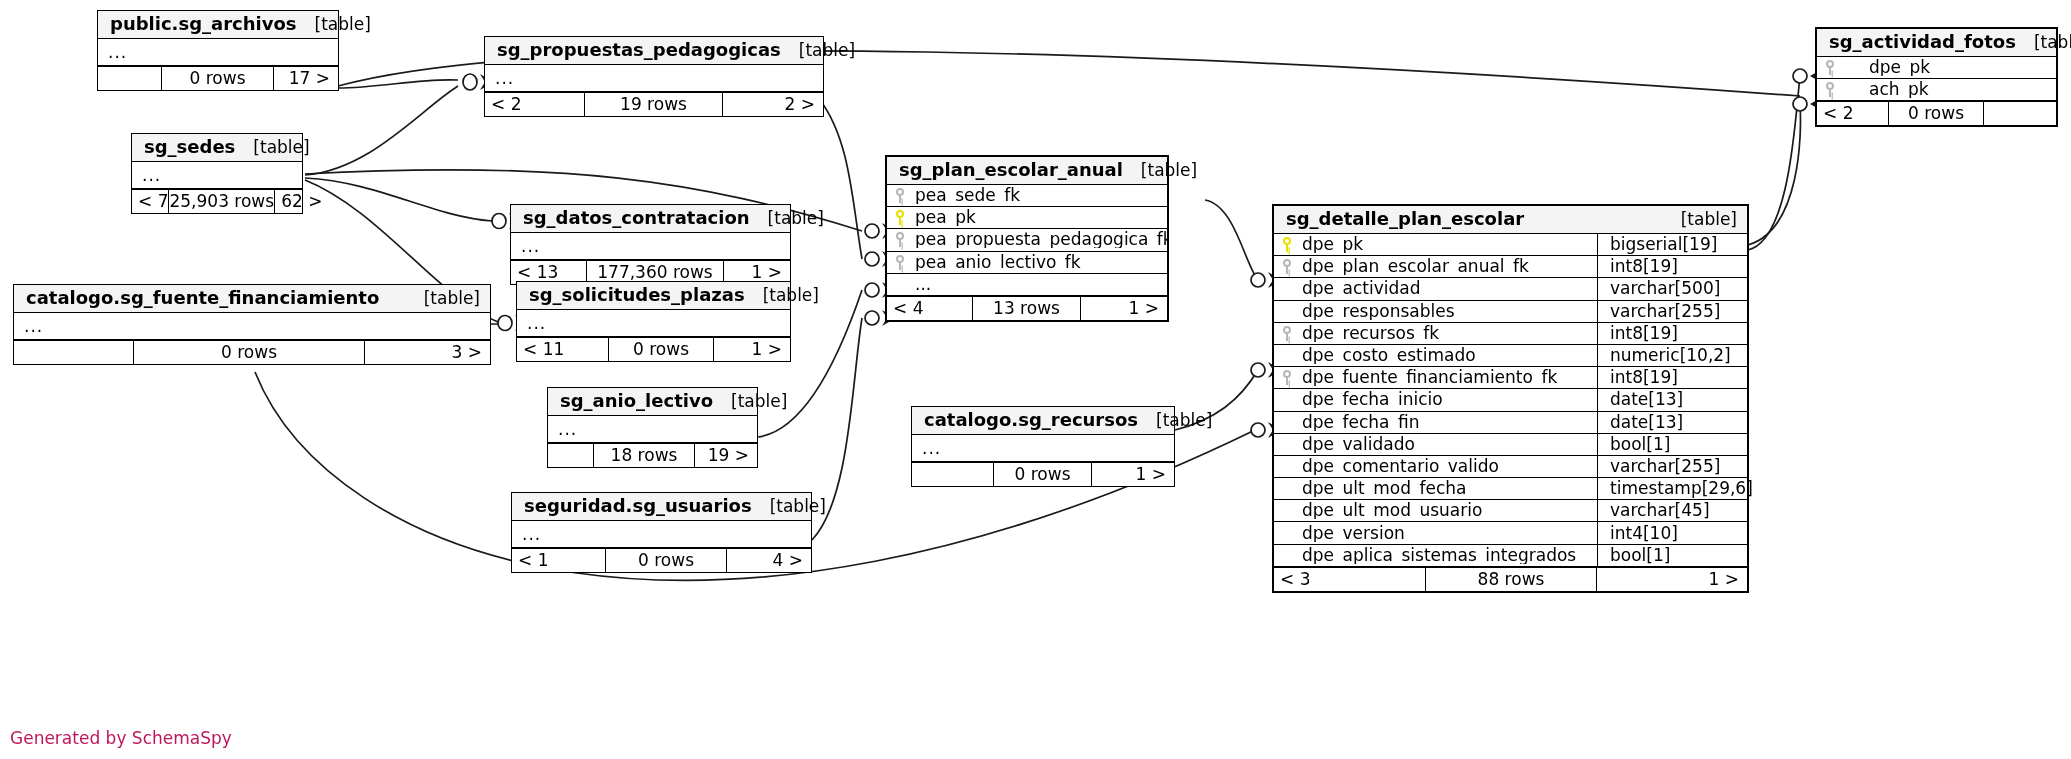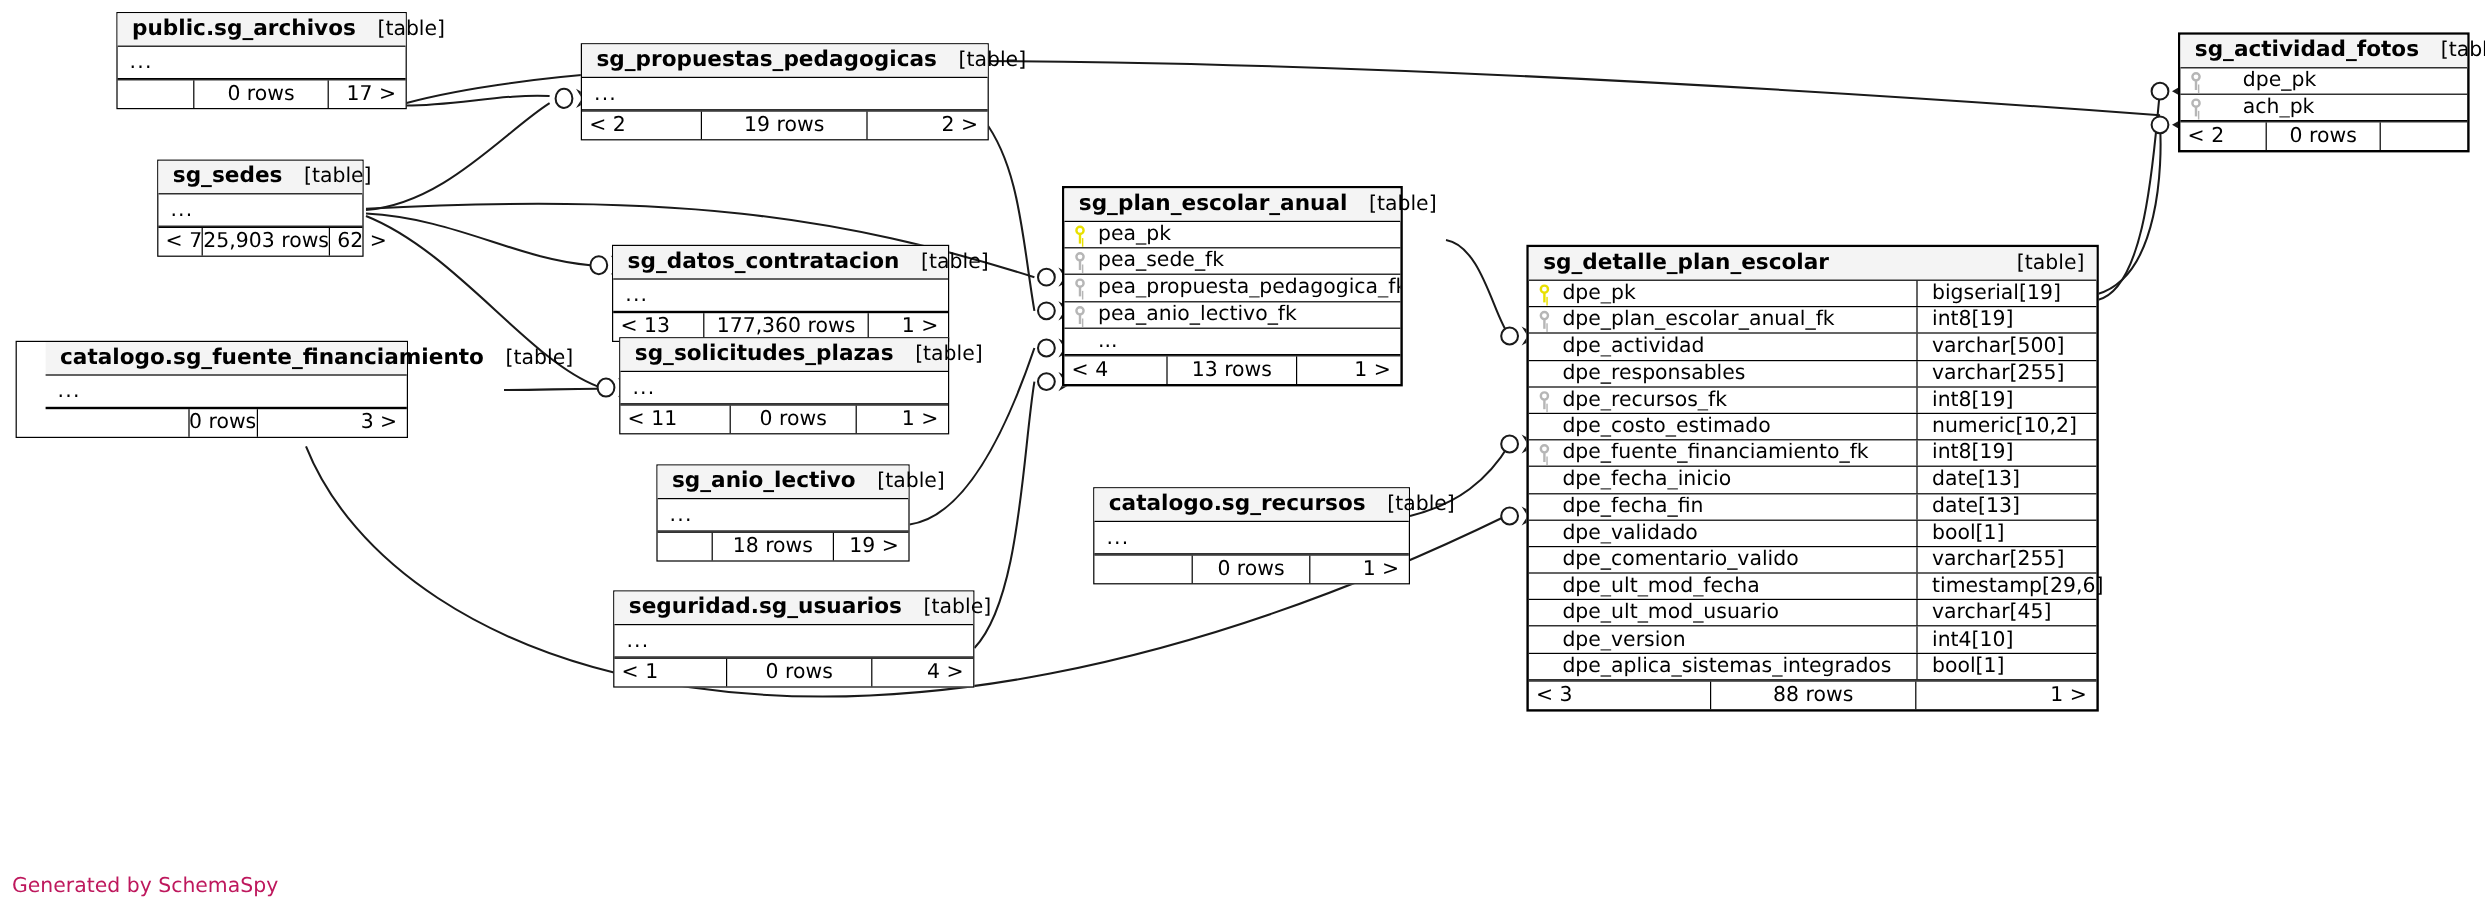--- a/index.html
+++ b/index.html
@@ -305,21 +305,21 @@
       <span class="tag">[table]</span>
     </div>
     <div class="row-ellipsis">...</div>
     <div class="tbl-foot">
       <div class="foot-l" style="width:92px;">&lt; 11</div>
       <div class="foot-c">0 rows</div>
       <div class="foot-r" style="width:76px;">1 &gt;</div>
     </div>
   </div>
 
-  <div class="tbl" style="left:13px; top:284px; width:327px;padding-left:24px;">
+  <div class="tbl" style="left:13px; top:284px; width:478px;">
     <div class="tbl-title">
       <span class="nm">catalogo.sg_fuente_financiamiento</span>
       <span class="tag">[table]</span>
     </div>
     <div class="row-ellipsis">...</div>
     <div class="tbl-foot">
       <div class="foot-l" style="width:120px;"></div>
       <div class="foot-c">0 rows</div>
       <div class="foot-r" style="width:125px;">3 &gt;</div>
     </div>
@@ -365,29 +365,29 @@
   </div>
 
   <div class="tbl thick" style="left:885px; top:155px; width:284px;">
     <div class="tbl-title">
       <span class="nm">sg_plan_escolar_anual</span>
       <span class="tag">[table]</span>
     </div>
     <div id="pea-cols">
         <div class="col-row">
           <span class="col-key">
+            <span class="key fk"></span>
+          </span>
+          <span class="col-name">pea_sede_fk</span>
+        </div>
+        <div class="col-row">
+          <span class="col-key">
             <span class="key pk"></span>
           </span>
           <span class="col-name">pea_pk</span>
-        </div>
-        <div class="col-row">
-          <span class="col-key">
-            <span class="key fk"></span>
-          </span>
-          <span class="col-name">pea_sede_fk</span>
         </div>
         <div class="col-row">
           <span class="col-key">
             <span class="key fk"></span>
           </span>
           <span class="col-name">pea_propuesta_pedagogica_fk</span>
         </div>
         <div class="col-row">
           <span class="col-key">
             <span class="key fk"></span>

